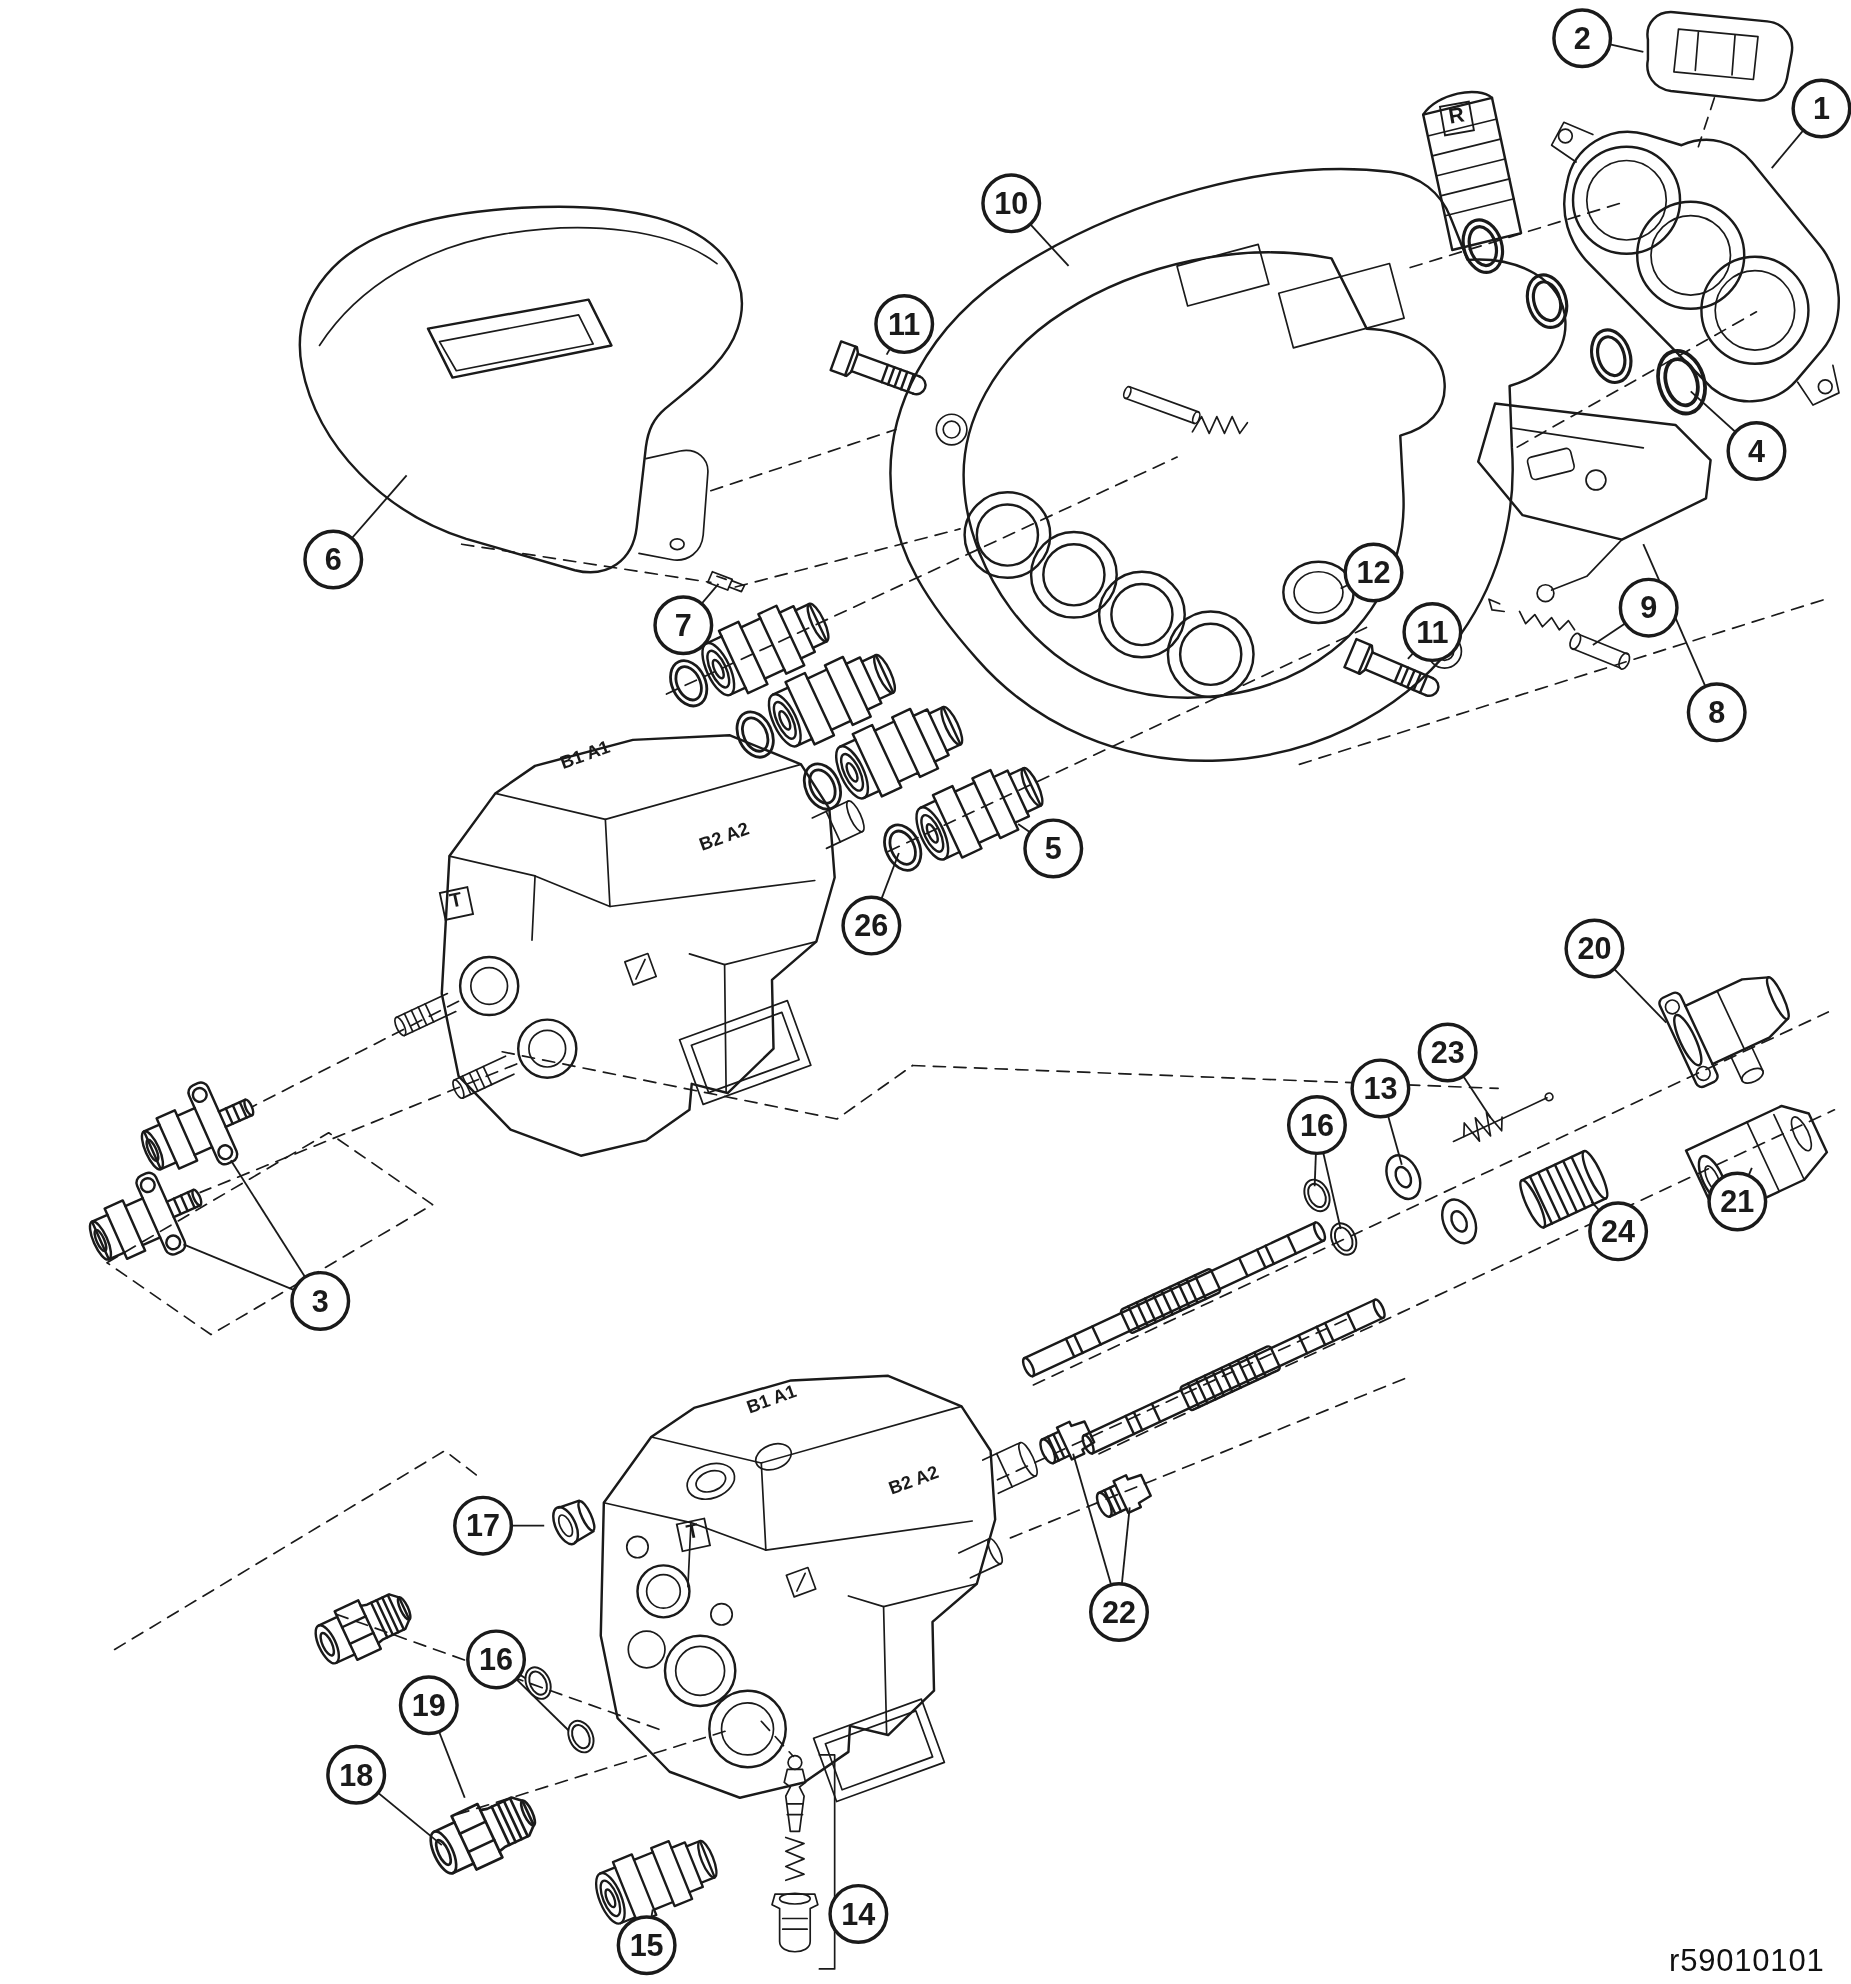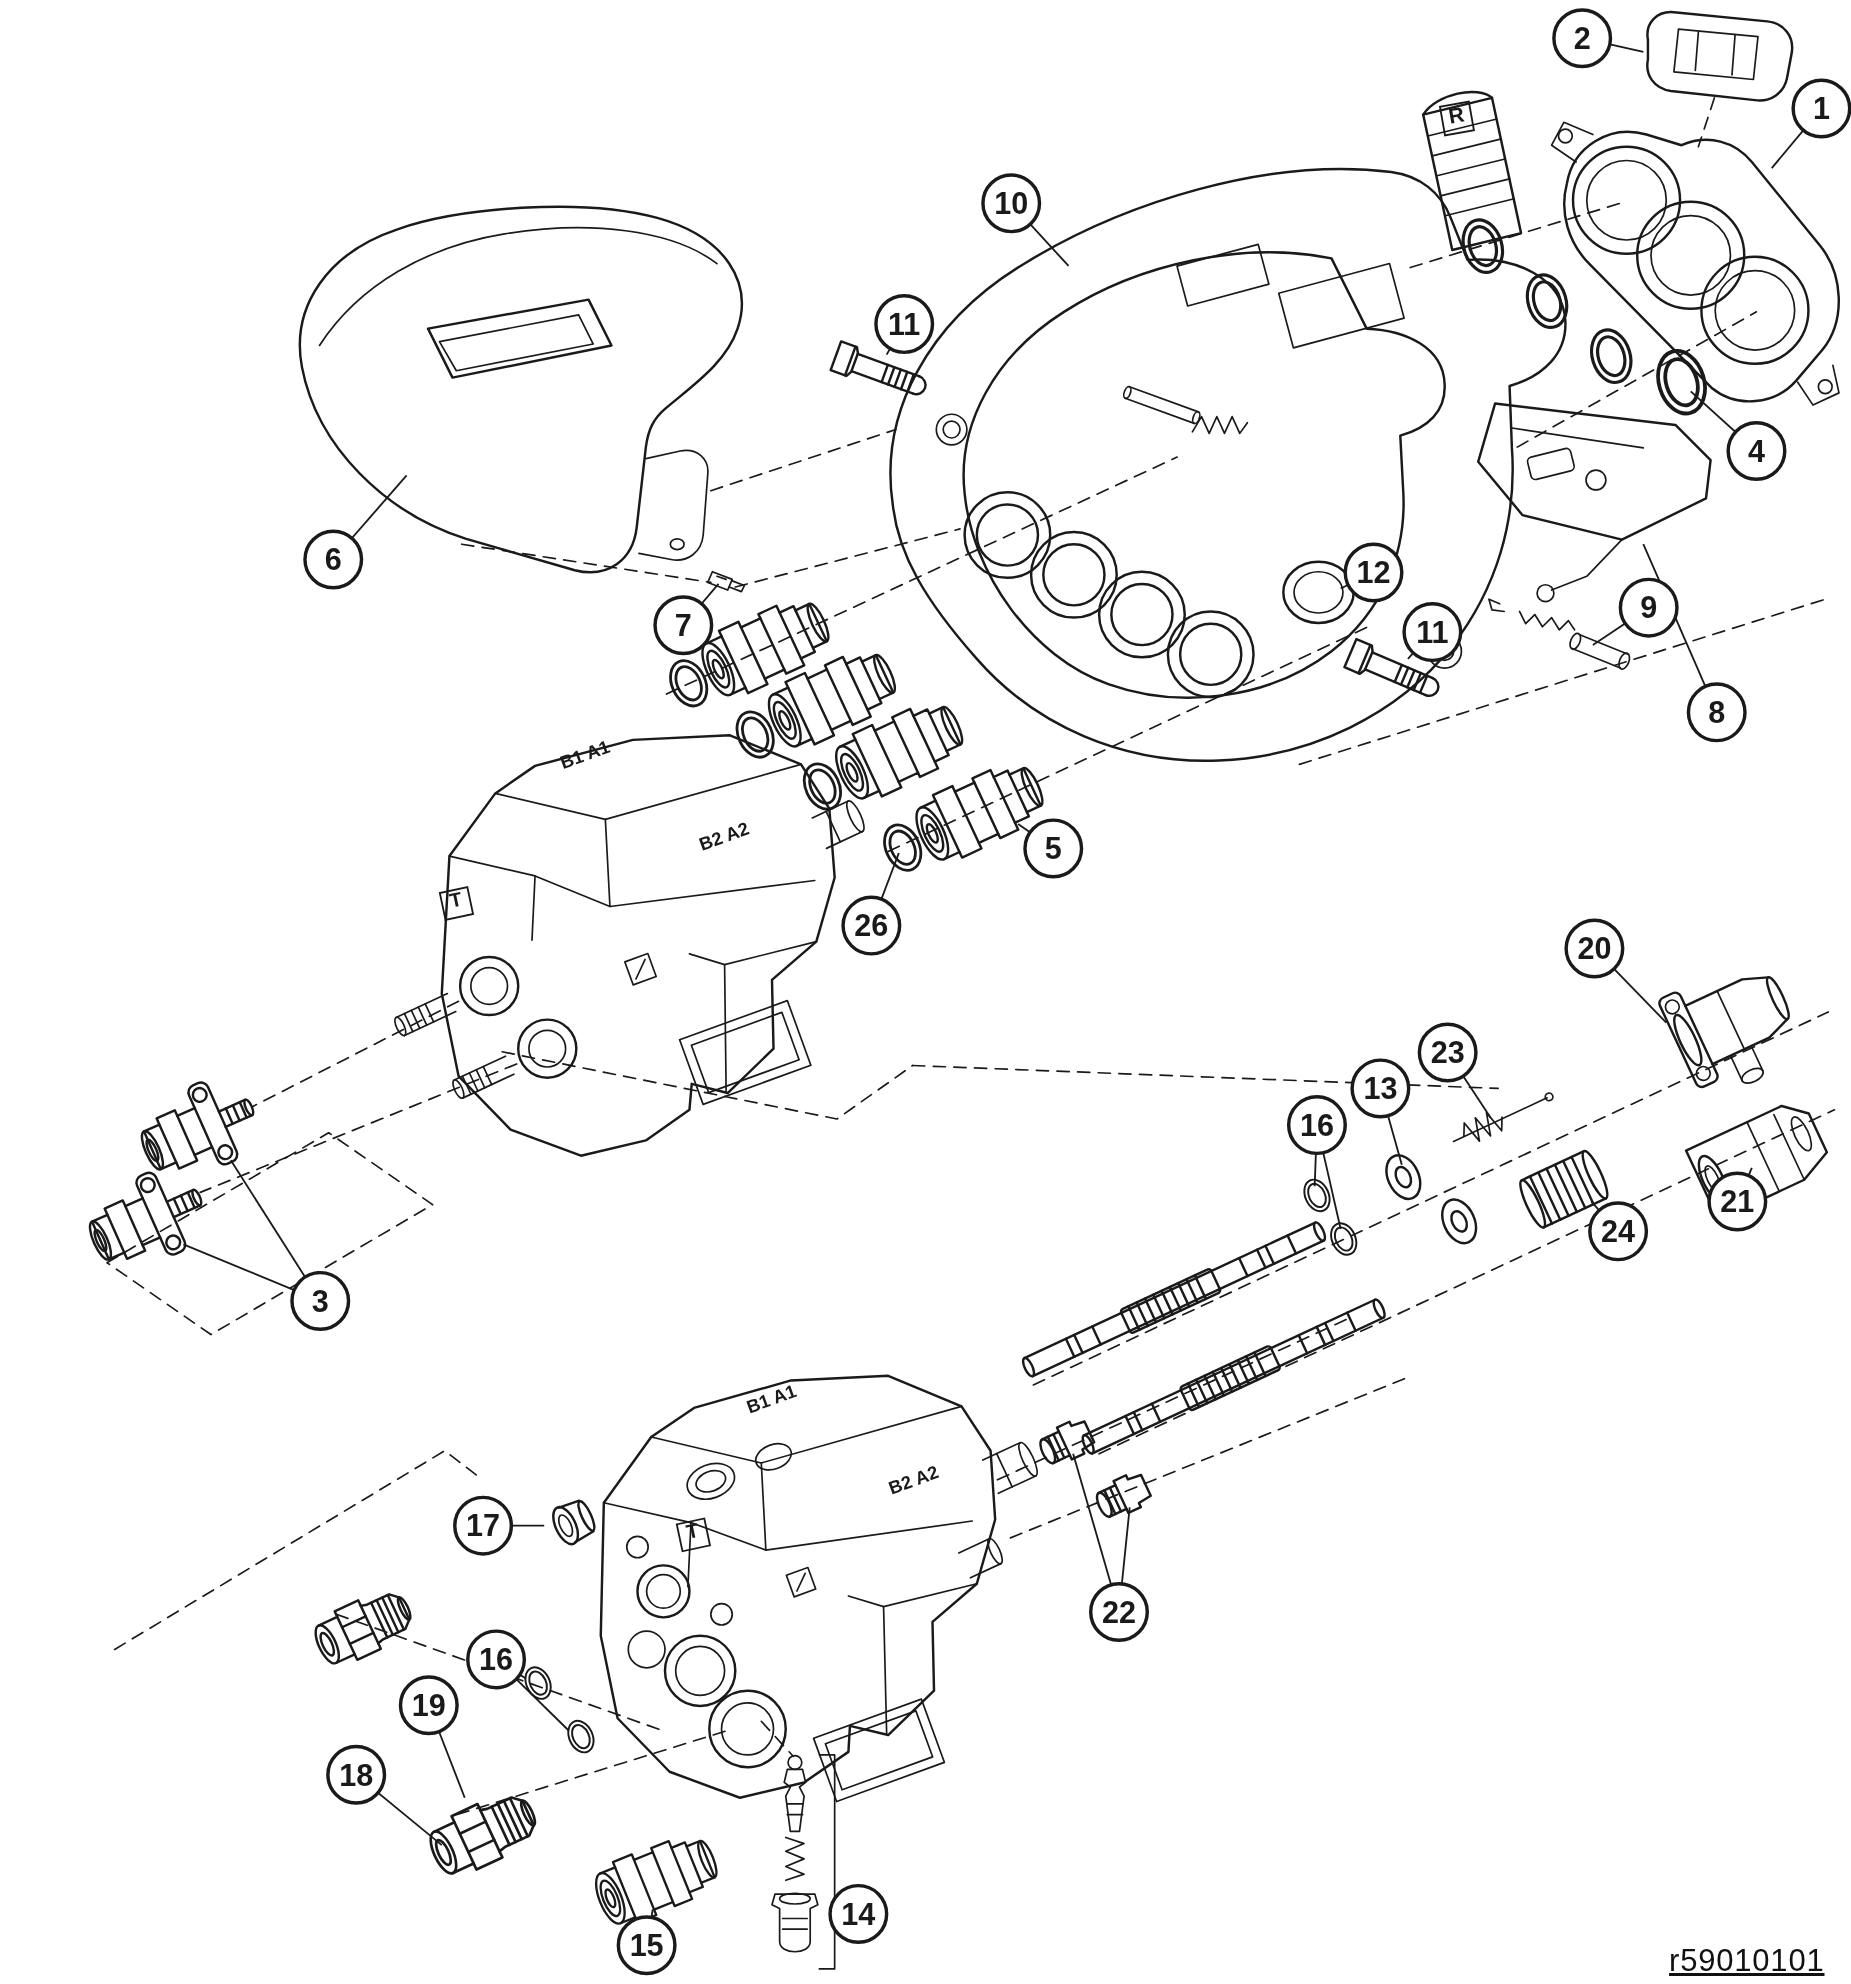--- a/index.html
+++ b/index.html
@@ -3,21 +3,21 @@
 <meta charset="utf-8">
 <style>
   html,body{margin:0;padding:0;background:#ffffff;}
   .stage{position:relative;width:1852px;height:1985px;background:#ffffff;overflow:hidden;
          font-family:"Liberation Sans", sans-serif;}
   #diagram-svg{position:absolute;left:0;top:0;}
   #art{stroke:#1a1a1a;fill:none;stroke-width:3.2;stroke-linejoin:round;stroke-linecap:round;}
   #art .thin{stroke-width:2.2;}
   svg text{font-family:"Liberation Sans", sans-serif;}
   .refcode{position:absolute;right:27.5px;bottom:6.1px;font-size:31px;color:#111;
-           font-family:"Liberation Sans", sans-serif;letter-spacing:0.8px;text-decoration:underline;}
+           font-family:"Liberation Sans", sans-serif;letter-spacing:0.8px;}
 </style>
 </head>
 <body>
 
 <div class="stage">
 <svg id="diagram-svg" width="1852" height="1985" viewBox="0 0 2423 2597" xmlns="http://www.w3.org/2000/svg">
 
   <defs>
     <g id="oring">
       <ellipse rx="19" ry="27"></ellipse>

